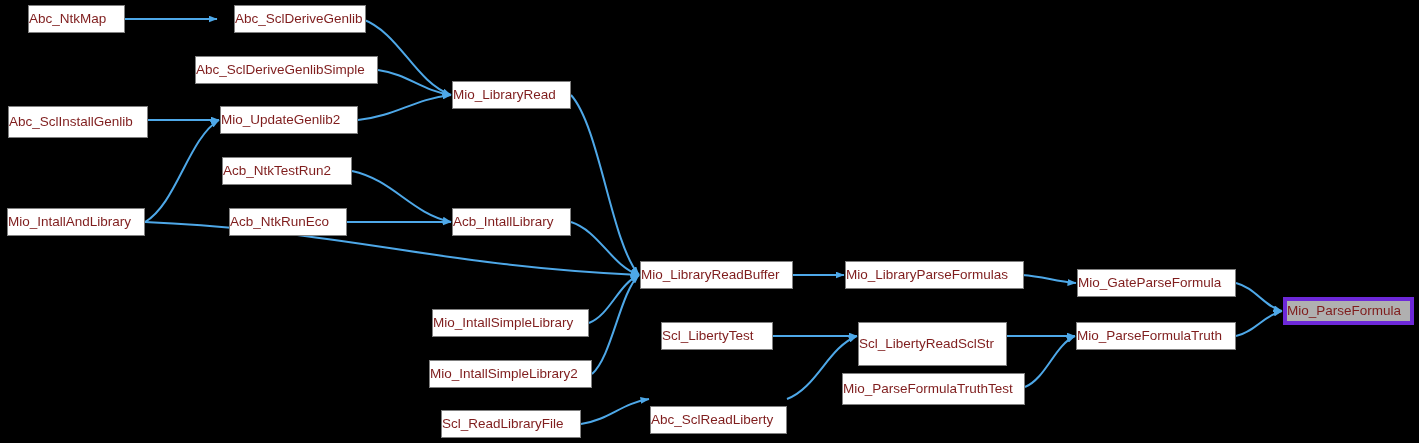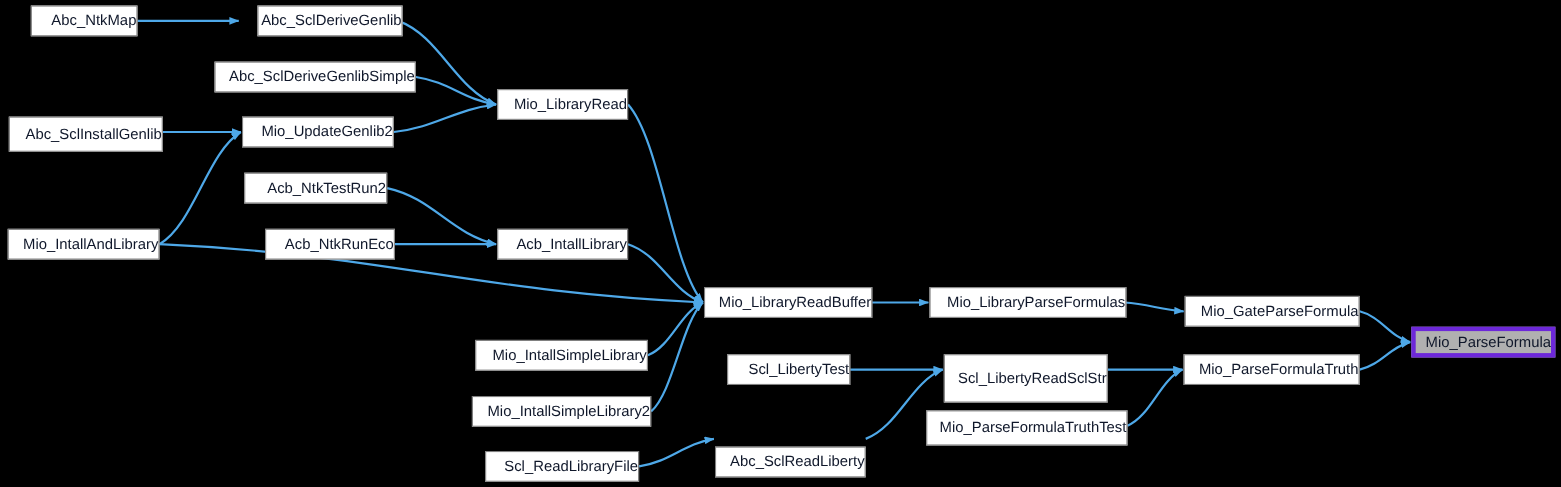--- a/index.html
+++ b/index.html
@@ -21,26 +21,26 @@
     top: 0;
     width: 1419px;
     height: 443px;
     pointer-events: none;
   }
   .node {
     position: absolute;
     box-sizing: border-box;
     background: #ffffff;
     border: 1px solid #808080;
-    color: #0f172a;
+    color: #7f1d1d;
     font-size: 13.5px;
     line-height: 1;
     display: flex;
     align-items: center;
-    justify-content: flex-end;
+    justify-content: flex-start;
     white-space: nowrap;
     letter-spacing: 0px;
     z-index: 2;
   }
   .node.highlight {
     background: #b0b0b0;
     border: 4px solid #6d28d9;
   }
 </style>
 </head>
@@ -98,39 +98,39 @@
       </div>
       <div class="node" style="left: 220px; top: 106px; width: 138px; height: 28px;">
         <span>Mio_UpdateGenlib2</span>
       </div>
       <div class="node" style="left: 222px; top: 157px; width: 130px; height: 28px;">
         <span>Acb_NtkTestRun2</span>
       </div>
       <div class="node" style="left: 7px; top: 208px; width: 138px; height: 28px;">
         <span>Mio_IntallAndLibrary</span>
       </div>
-      <div class="node" style="left: 229px; top: 208px; width: 118px; height: 28px; margin-left: 12px;">
+      <div class="node" style="left: 229px; top: 208px; width: 118px; height: 28px;">
         <span>Acb_NtkRunEco</span>
       </div>
       <div class="node" style="left: 452px; top: 208px; width: 119px; height: 28px;">
         <span>Acb_IntallLibrary</span>
       </div>
       <div class="node" style="left: 640px; top: 261px; width: 153px; height: 28px;">
         <span>Mio_LibraryReadBuffer</span>
       </div>
       <div class="node" style="left: 845px; top: 261px; width: 179px; height: 28px;">
         <span>Mio_LibraryParseFormulas</span>
       </div>
       <div class="node" style="left: 1077px; top: 269px; width: 159px; height: 28px;">
         <span>Mio_GateParseFormula</span>
       </div>
       <div class="node highlight" style="left: 1283px; top: 297px; width: 131px; height: 28px;">
         <span>Mio_ParseFormula</span>
       </div>
-      <div class="node" style="left: 432px; top: 309px; width: 157px; height: 28px; padding-left: 48px;">
+      <div class="node" style="left: 432px; top: 309px; width: 157px; height: 28px;">
         <span>Mio_IntallSimpleLibrary</span>
       </div>
       <div class="node" style="left: 661px; top: 322px; width: 112px; height: 28px;">
         <span>Scl_LibertyTest</span>
       </div>
       <div class="node" style="left: 858px; top: 322px; width: 149px; height: 44px;">
         <span>Scl_LibertyReadSclStr</span>
       </div>
       <div class="node" style="left: 1076px; top: 322px; width: 160px; height: 28px;">
         <span>Mio_ParseFormulaTruth</span>

